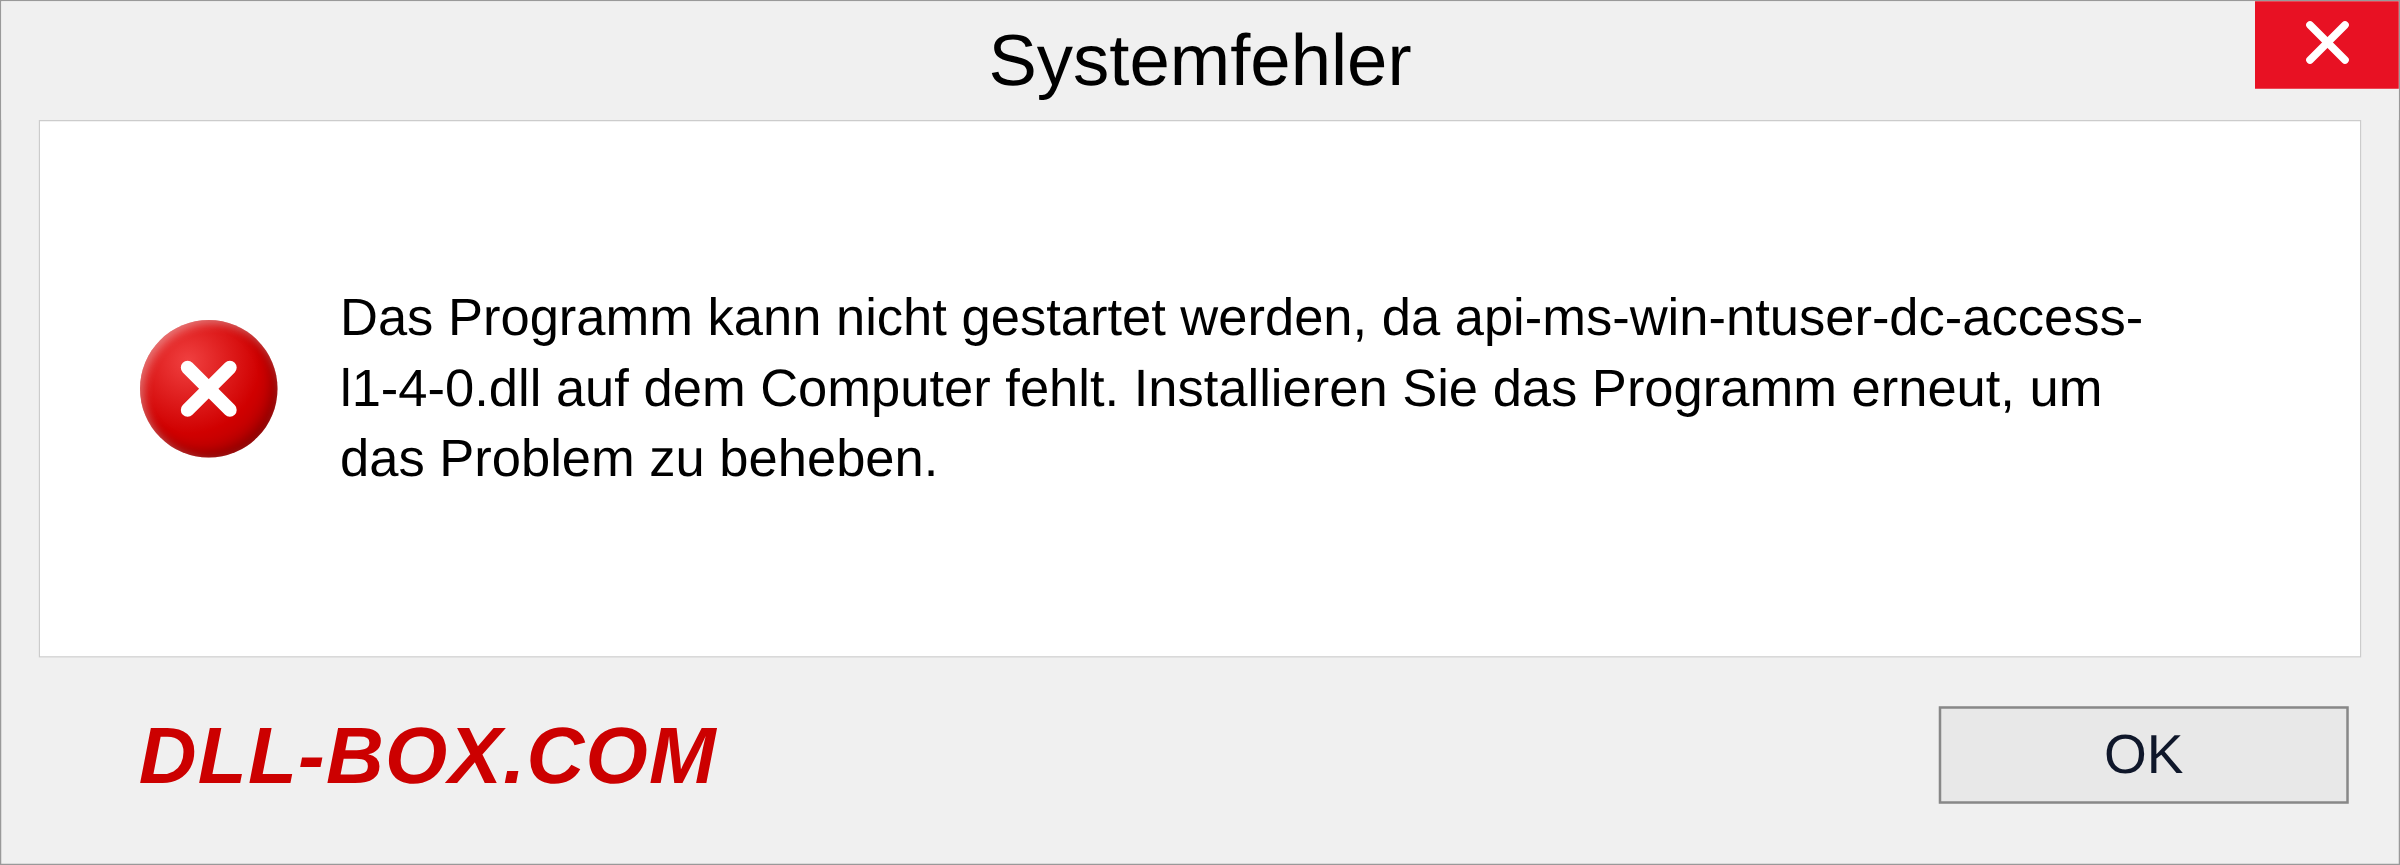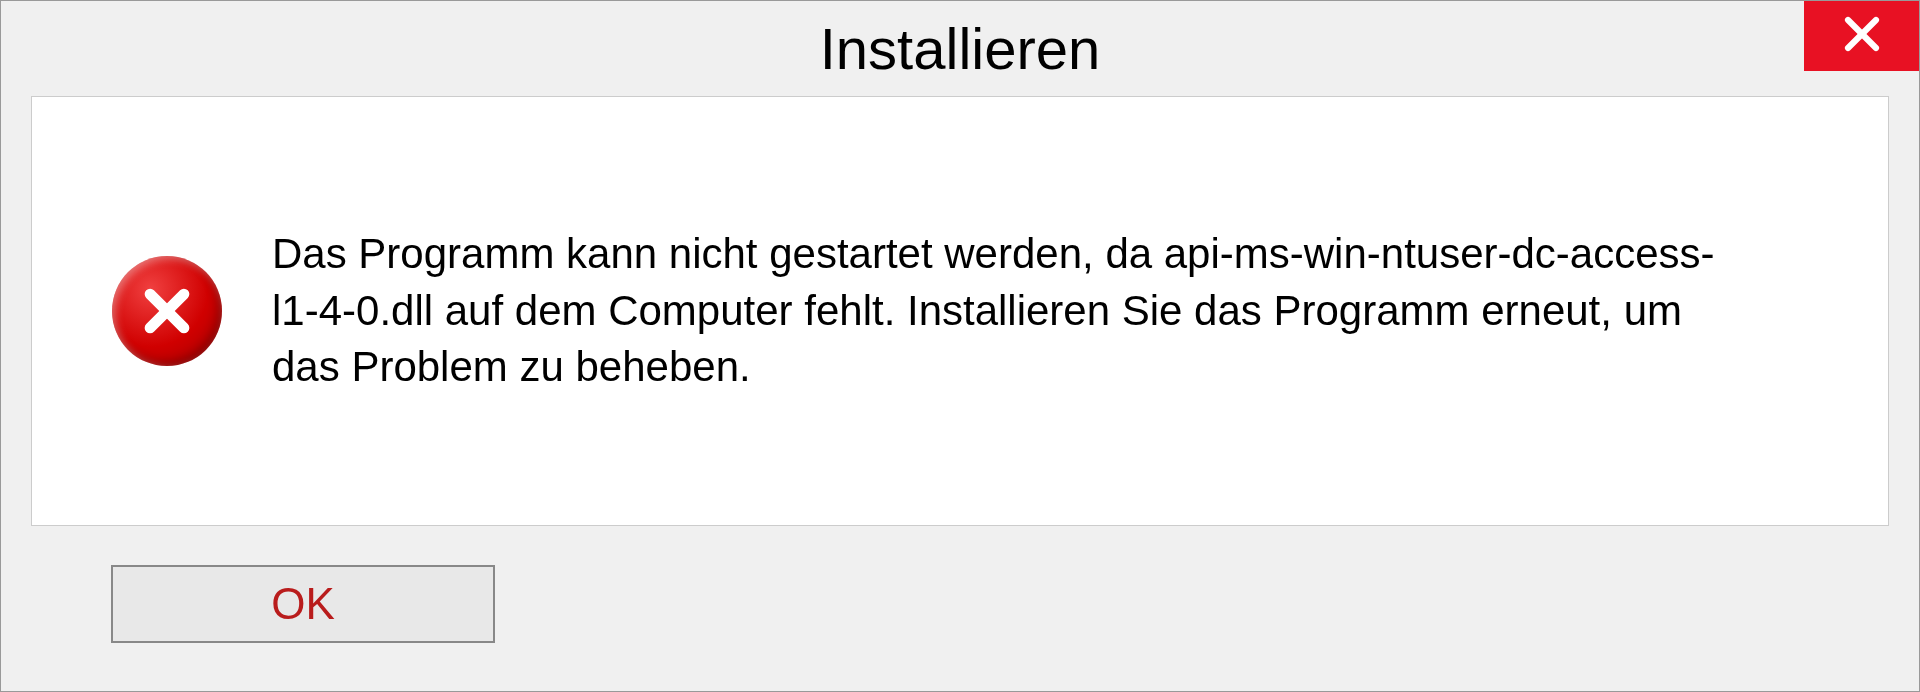--- a/index.html
+++ b/index.html
@@ -95,40 +95,40 @@
     }
     .watermark {
       font-size: 64px;
       font-weight: 900;
       color: #cc0000;
       letter-spacing: 1px;
       font-style: italic;
       font-family: Arial, Helvetica, sans-serif;
     }
     .ok-button {
-      width: 384px;
+      width: 328px;
       height: 78px;
       background: #e8e8e8;
       border: 2px solid #888;
       font-size: 44px;
-      color: #b91c1c;
+      color: #0f172a;
       display: flex;
       align-items: center;
       justify-content: center;
       cursor: pointer;
       font-family: Arial, Helvetica, sans-serif;
     }
   </style>
 </head>
 <body>
 
 <div class="dialog-window">
 
   <div class="titlebar">
-    <div class="title-text">Installieren</div>
+    <div class="title-text">Systemfehler</div>
     <div class="close-button">
       <span>
         <svg viewBox="0 0 24 24">
           <line x1="4" y1="4" x2="20" y2="20" stroke="#fff" stroke-width="3.5" stroke-linecap="round"></line>
           <line x1="20" y1="4" x2="4" y2="20" stroke="#fff" stroke-width="3.5" stroke-linecap="round"></line>
         </svg>
       </span>
     </div>
   </div>
 
@@ -138,16 +138,17 @@
         <svg viewBox="0 0 24 24">
           <line x1="5" y1="5" x2="19" y2="19" stroke="#fff" stroke-width="4.5" stroke-linecap="round"></line>
           <line x1="19" y1="5" x2="5" y2="19" stroke="#fff" stroke-width="4.5" stroke-linecap="round"></line>
         </svg>
       </div>
     </div>
     <div class="message-text">Das Programm kann nicht gestartet werden, da api-ms-win-ntuser-dc-access-l1-4-0.dll auf dem Computer fehlt. Installieren Sie das Programm erneut, um das Problem zu beheben.</div>
   </div>
 
   <div class="footer">
+    <div class="watermark">DLL-BOX.COM</div>
     <button class="ok-button">OK</button>
   </div>
 
 </div>
 
 </body></html>

